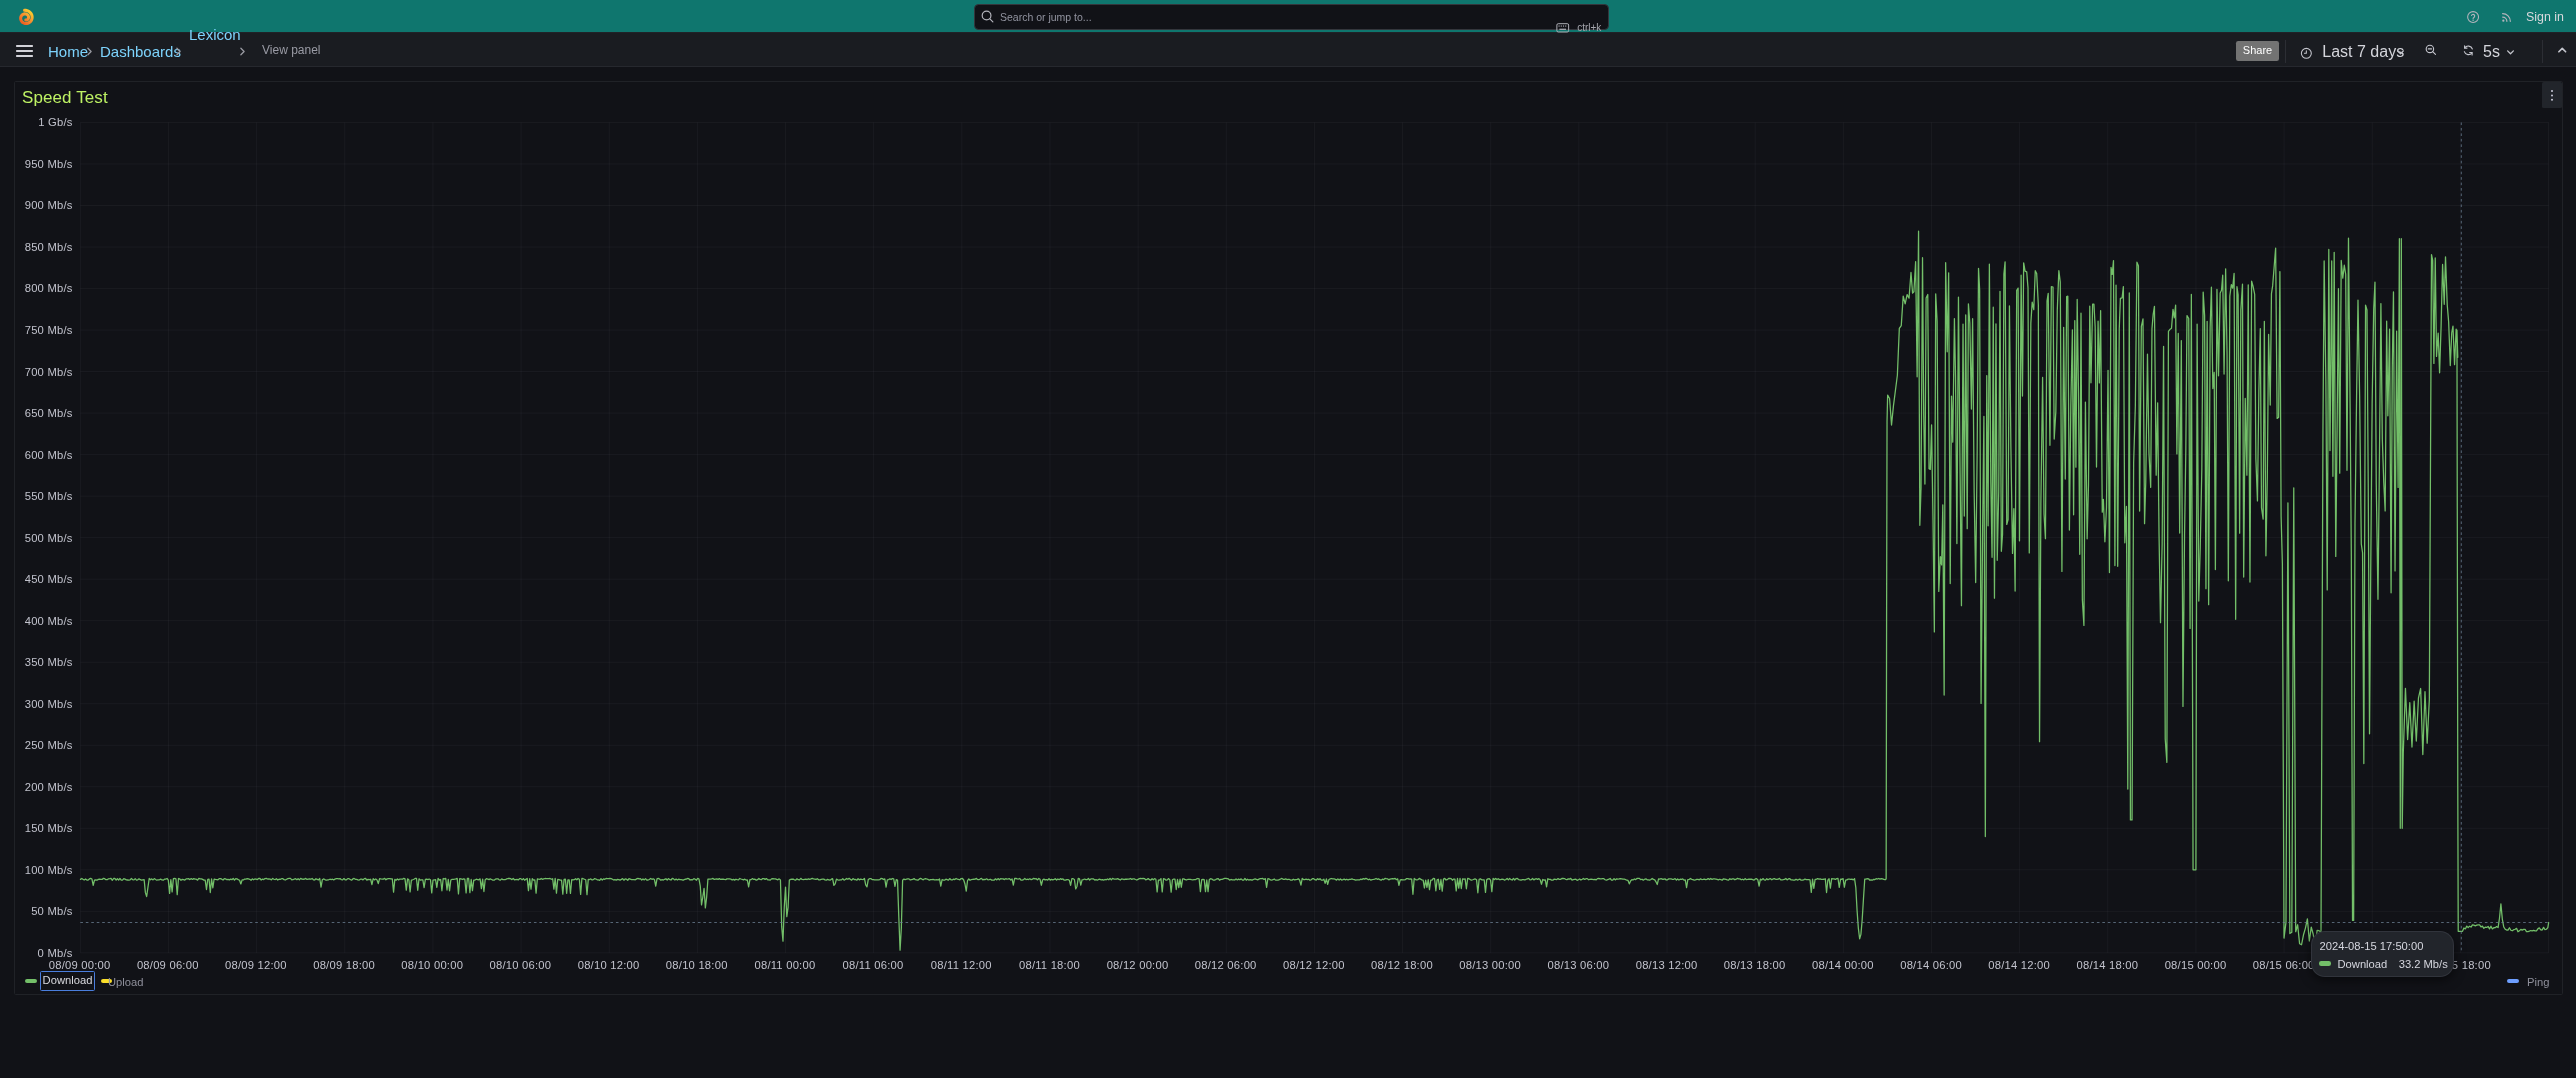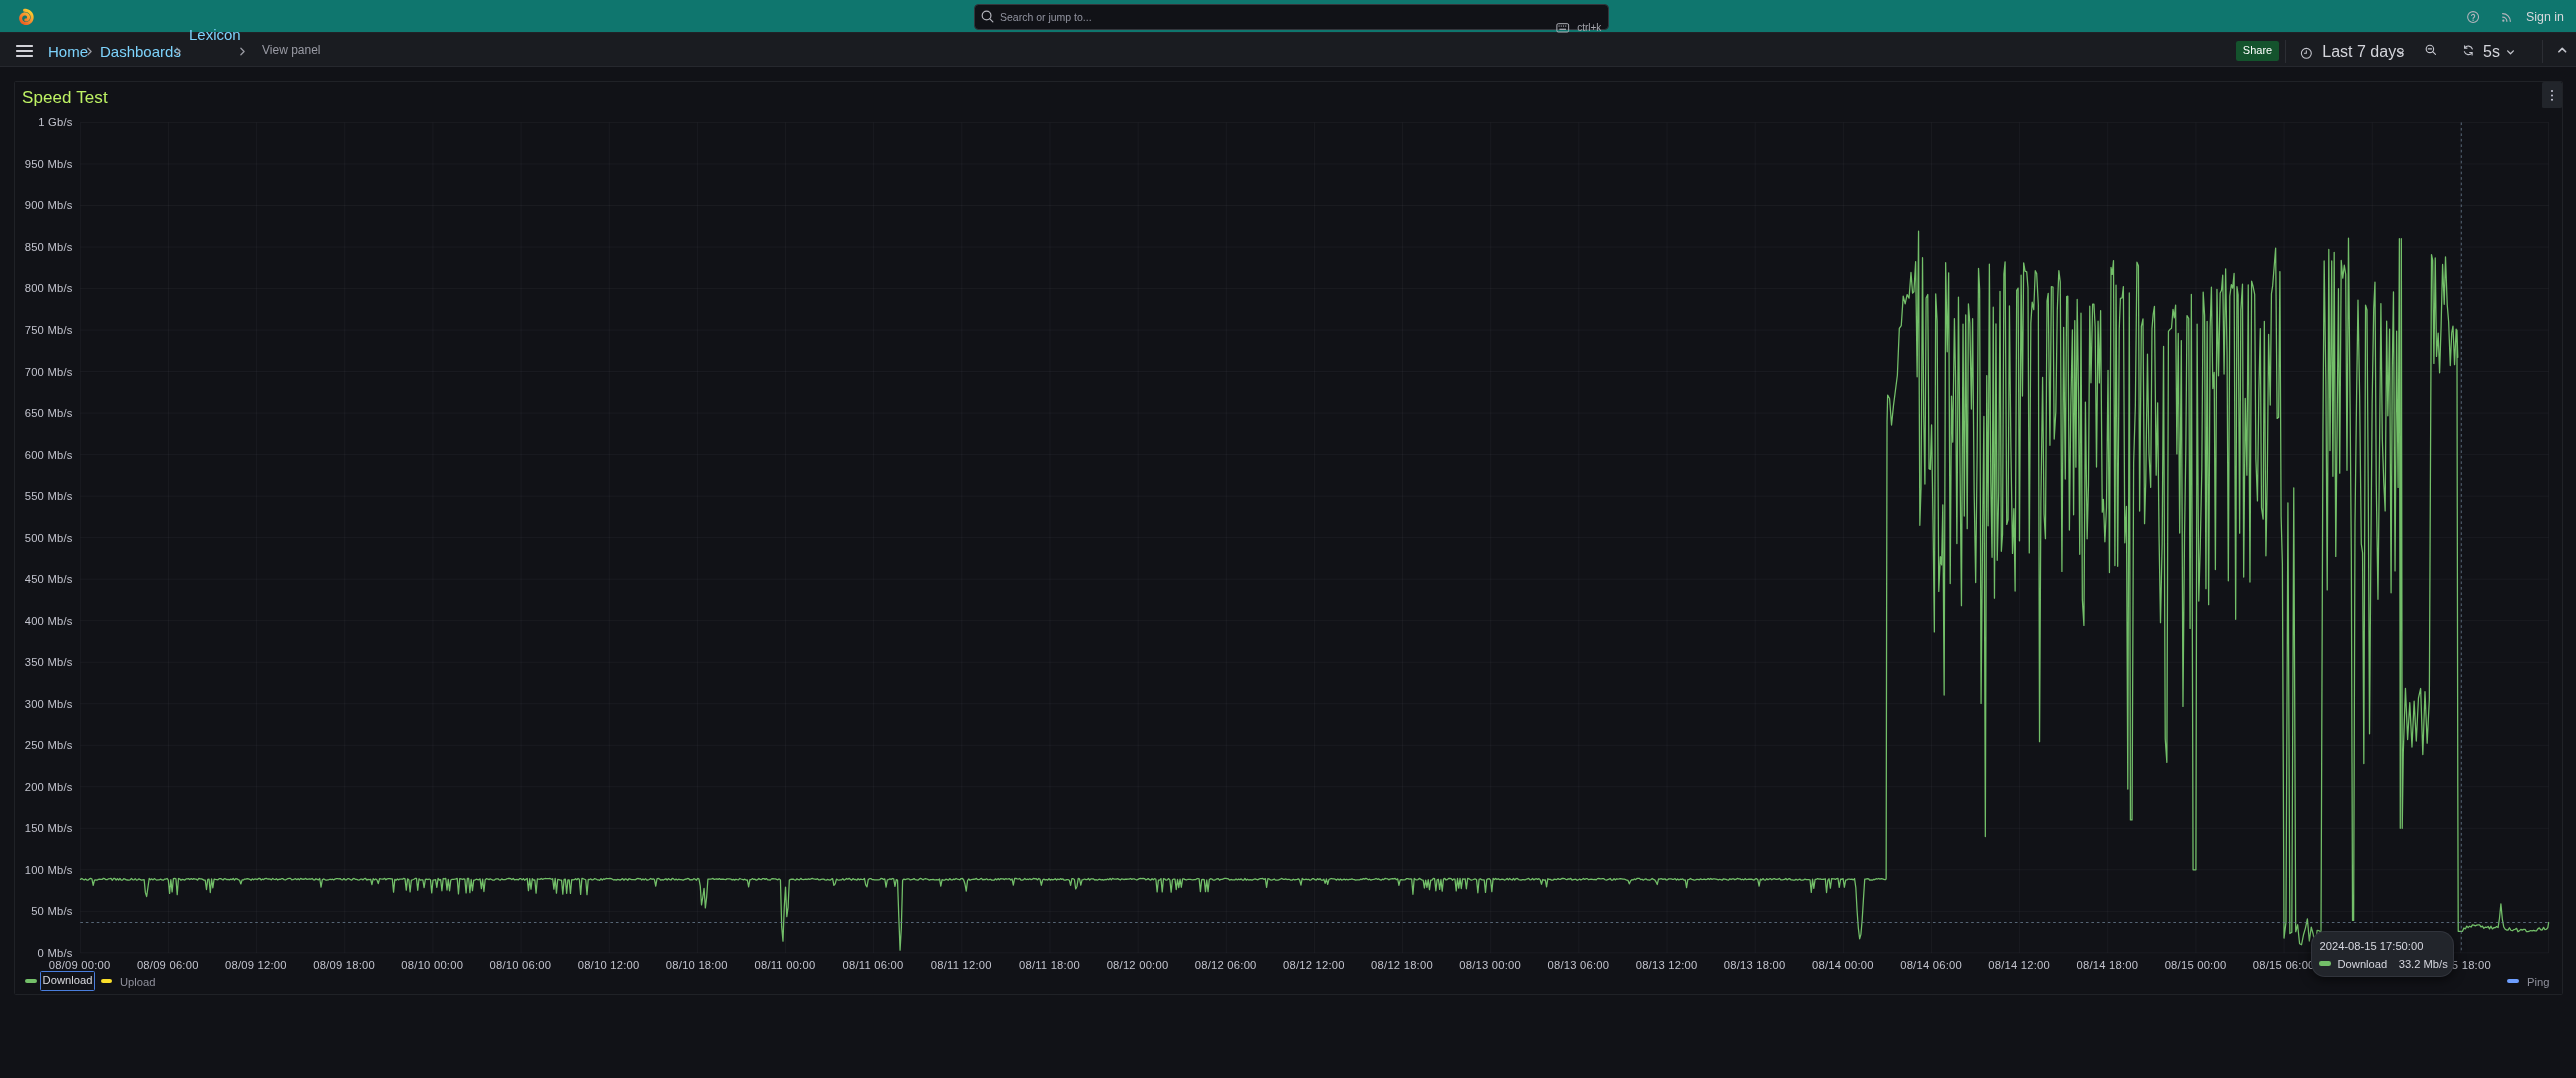--- a/index.html
+++ b/index.html
@@ -6,21 +6,21 @@
 .abs{position:absolute}
 .topbar{position:absolute;left:0;top:0;width:2576px;height:33px;background:#0f766e;border-bottom:0.7px solid #202227}
 .subbar{position:absolute;left:0;top:33px;width:2576px;height:34px;background:#1a1c21;border-bottom:0.7px solid #26282e}
 .searchbox{position:absolute;left:974px;top:3.7px;width:635px;height:26px;background:#111217;
 border:0.7px solid #34363c;border-radius:4.5px}
 .searchph{position:absolute;left:25px;top:6.7px;font-size:10.5px;color:#9294a0}
 .kbdtag{position:absolute;right:6.7px;top:17px;font-size:10px;color:#a5a6ad}
 .signin{position:absolute;left:2526px;top:9.7px;font-size:12.4px;color:#d8d9dd}
 .crumb{font-size:15px;color:#7dd3fc}
 .crumbdim{font-size:12px;color:#9a9ba5}
-.sharebtn{position:absolute;left:2236px;top:41px;width:43px;height:19.5px;background:#14532d;border-radius:2.2px;
+.sharebtn{position:absolute;left:2236px;top:41px;width:43px;height:19.5px;background:#737373;border-radius:2.2px;
 color:#fff;font-size:11px;font-weight:500;text-align:center;line-height:19.5px}
 .vsep{position:absolute;top:40px;width:0.7px;height:22.5px;background:#2c2e34}
 .tctext{font-size:16px;color:#d4d5db}
 .panel{position:absolute;left:14.2px;top:81px;width:2549px;height:914px;background:#111217;
 border:0.7px solid #202227;border-radius:1.5px}
 .ptitle{position:absolute;left:22px;top:88px;font-size:17px;font-weight:500;color:#bef264;letter-spacing:0.1px}
 .kebab{position:absolute;left:2542px;top:82px;width:20px;height:26px;background:#22252b;border-radius:1.5px}
 .axis{font-size:15px;fill:#c2c3cd;font-family:"Liberation Sans",sans-serif;letter-spacing:.3px}
 .legfocus{position:absolute;left:40px;top:971px;width:55px;height:19.5px;border:1.5px solid #4a7edd;border-radius:1.5px;
 text-align:center;font-size:11.2px;color:#d8d9de;line-height:16.5px}
@@ -228,21 +228,21 @@
 <text x="2814.5" y="1294.4" text-anchor="middle">08/14 18:00</text>
 <text x="2932.3" y="1294.4" text-anchor="middle">08/15 00:00</text>
 <text x="3050.1" y="1294.4" text-anchor="middle">08/15 06:00</text>
 <text x="3167.8" y="1294.4" text-anchor="middle">08/15 12:00</text>
 <text x="3285.6" y="1294.4" text-anchor="middle">08/15 18:00</text>
 </g>
 </svg>
 <div class="pill" style="left:25px;top:979px;width:12px;height:3.7px;background:#73bf69"></div>
 <div class="legfocus">Download</div>
 <div class="pill" style="left:101px;top:979px;width:11.2px;height:3.7px;background:#fade2a"></div>
-<div class="legdim" style="left:120px;top:976px">Upload</div>
+<div class="legdim" style="left:108px;top:976px">Upload</div>
 <div class="pill" style="left:2507px;top:979px;width:12px;height:3.7px;background:#6e9fff"></div>
 <div class="legdim" style="left:2527px;top:976px">Ping</div>
 <div class="tooltip">
 <div style="position:absolute;left:7.5px;top:7.5px;font-size:11.2px;color:#d5d6de">2024-08-15 17:50:00</div>
 <div class="pill" style="left:6.7px;top:29px;width:12px;height:4.5px;background:#73bf69"></div>
 <div style="position:absolute;left:25.5px;top:26px;font-size:11.2px;color:#d5d6de">Download</div>
 <div style="position:absolute;right:5.2px;top:26px;font-size:11.2px;color:#d5d6de">33.2 Mb/s</div>
 </div>
 
 

